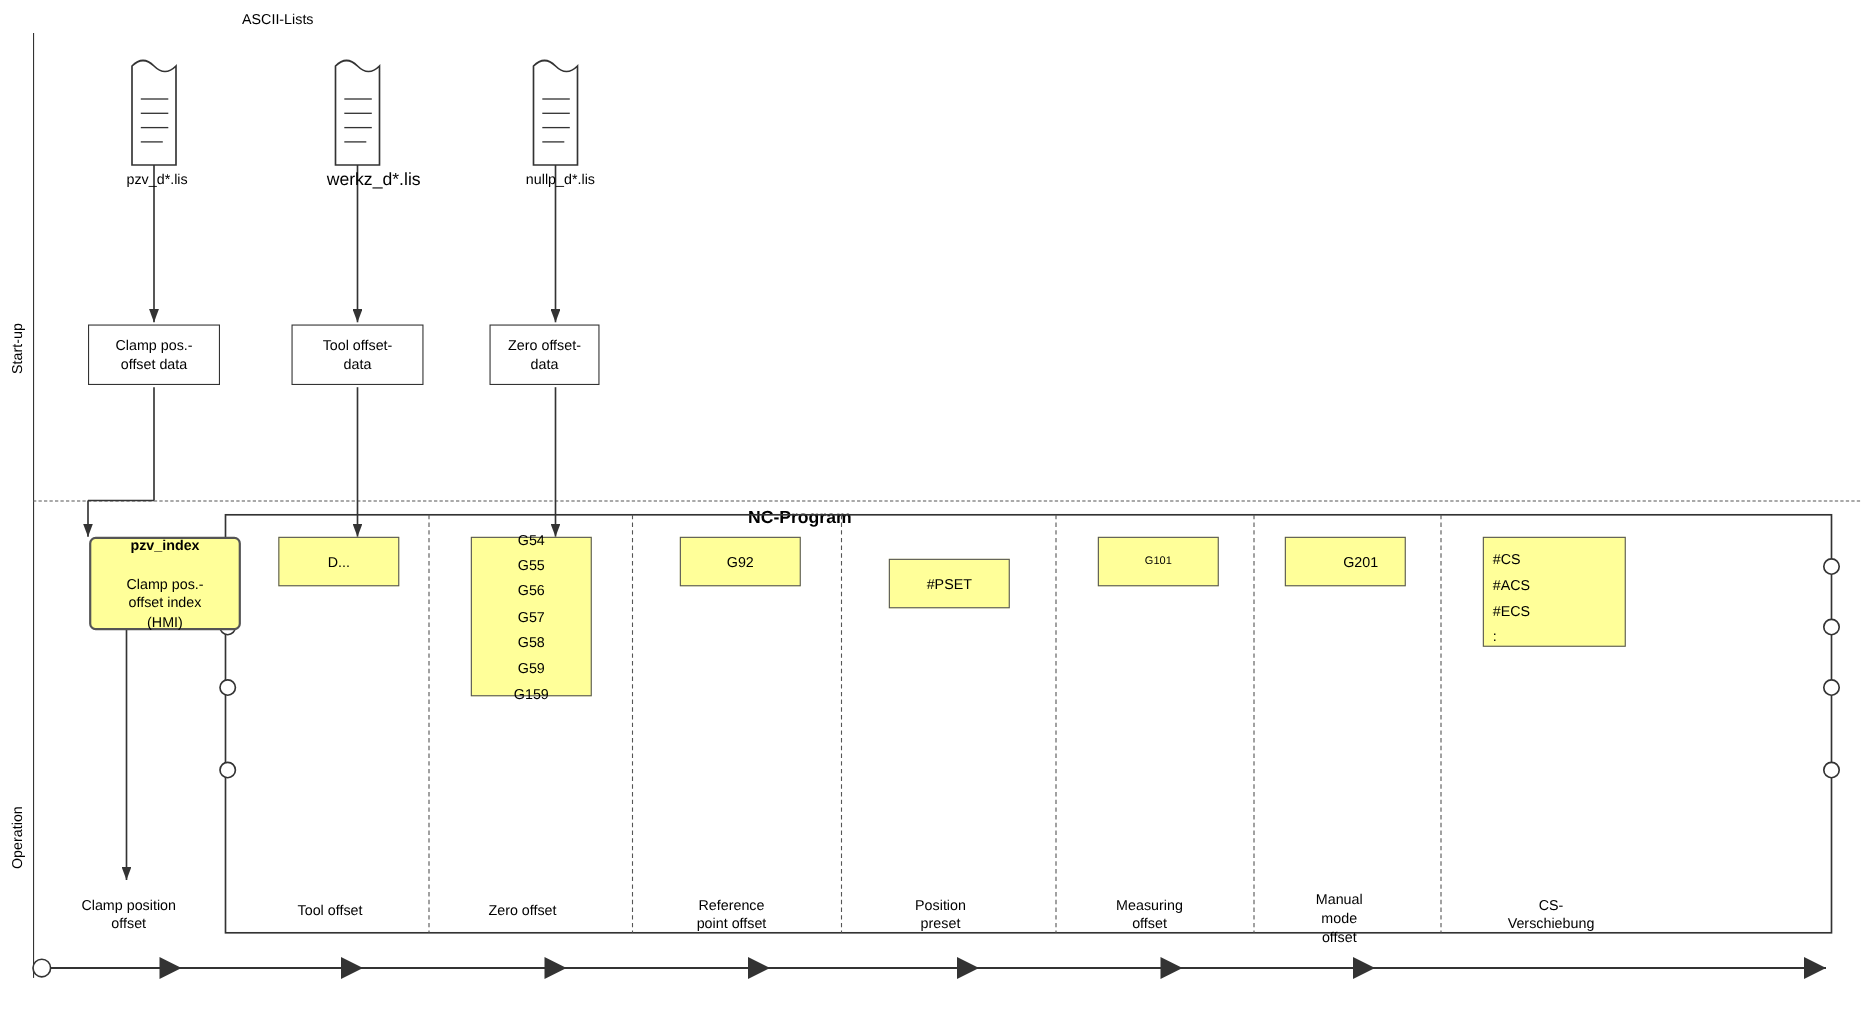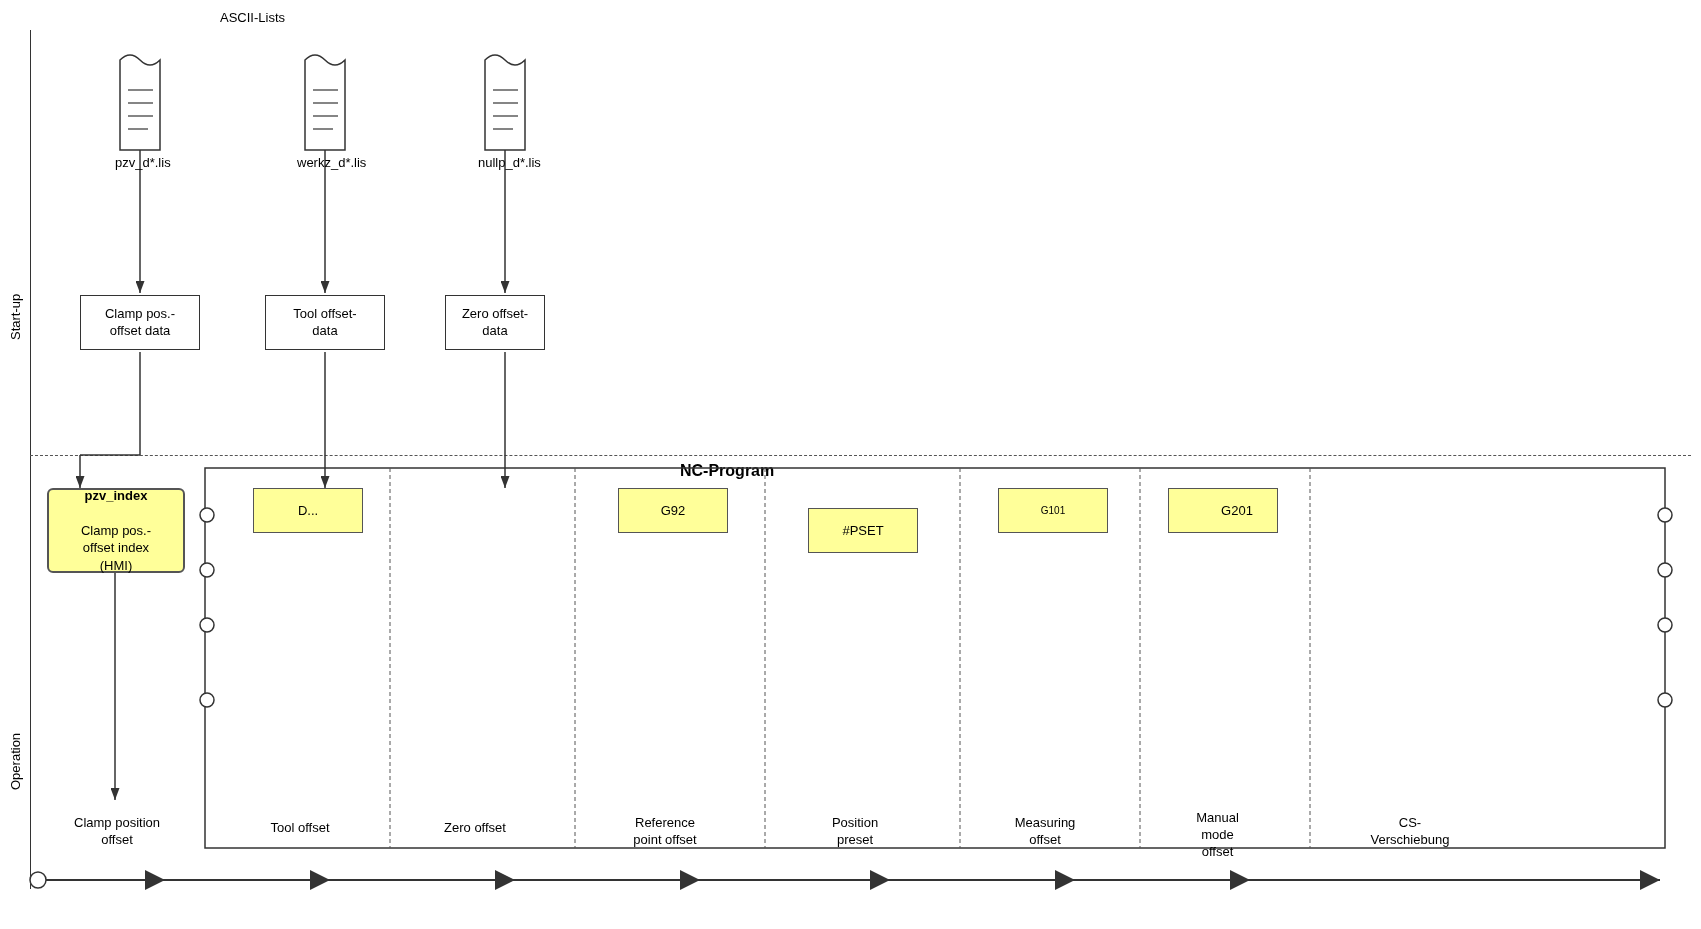--- a/index.html
+++ b/index.html
@@ -86,20 +86,21 @@
 
     .box-yellow {
       background: #ffff99;
       border: 1.5px solid #555;
     }
 
     .box-yellow-rounded {
       background: #ffff99;
       border: 2px solid #555;
       border-radius: 6px;
+      margin-left: 34px;
     }
 
     
     .arrows-svg {
       position: absolute;
       top: 0;
       left: 0;
       width: 1701px;
       height: 929px;
       pointer-events: none;
@@ -230,49 +231,58 @@
 
     <polygon points="1055,870 1075,880 1055,890" fill="#333"></polygon>
 
     <polygon points="1230,870 1250,880 1230,890" fill="#333"></polygon>
 
     <polygon points="1640,870 1660,880 1640,890" fill="#333"></polygon>
 
   </svg>
 
   <div style="position:absolute; left:115px; top:155px; text-align:center; font-size:13px;">pzv_d*.lis</div>
-  <div style="position:absolute; left:297px; top:155px; text-align:center; font-size:13px;">werkz_d*.lis</div>
+  <div style="position:absolute; left:297px; top:155px; text-align:center; font-size:16px;">werkz_d*.lis</div>
   <div style="position:absolute; left:478px; top:155px; text-align:right; font-size:13px;">nullp_d*.lis</div>
 
   <div class="box" style="left:80px; top:295px; width:120px; height:55px;">
     Clamp pos.-<br>offset data
   </div>
   <div class="box" style="left:265px; top:295px; width:120px; height:55px;">
     Tool offset-<br>data
   </div>
   <div class="box" style="left:445px; top:295px; width:100px; height:55px;">
     Zero offset-<br>data
   </div>
 
   <div class="box-yellow-rounded" style="position:absolute; left:47px; top:488px; width:138px; height:85px; display:flex; flex-direction:column; align-items:center; justify-content:center; font-size:13px; line-height:1.35; text-align:center;">
     <strong>pzv_index</strong><br>
     Clamp pos.-<br>offset index<br>(HMI)
   </div>
 
   <div class="box-yellow" style="position:absolute; left:253px; top:488px; width:110px; height:45px; display:flex; align-items:center; justify-content:center; font-size:13px;">D...</div>
 
+  <div class="box-yellow" style="position:absolute; left:428px; top:488px; width:110px; height:145px; display:flex; align-items:center; justify-content:center; font-size:13px; text-align:center; line-height:1.8;">
+    G54<br>G55<br>G56<br>G57<br>G58<br>G59<br>G159
+  </div>
 
   <div class="box-yellow" style="position:absolute; left:618px; top:488px; width:110px; height:45px; display:flex; align-items:center; justify-content:center; font-size:13px;">G92</div>
 
   <div class="box-yellow" style="position:absolute; left:808px; top:488px; width:110px; height:45px; display:flex; align-items:center; justify-content:center; font-size:13px;margin-top:20px;">#PSET</div>
 
   <div class="box-yellow" style="position:absolute; left:998px; top:488px; width:110px; height:45px; display:flex; align-items:center; justify-content:center; font-size:10px;">G101</div>
 
   <div class="box-yellow" style="position:absolute; left:1168px; top:488px; width:110px; height:45px; display:flex; align-items:center; justify-content:center; font-size:13px;padding-left:28px;">G201</div>
 
+  <div class="box-yellow" style="position:absolute; left:1348px; top:488px; width:130px; height:100px; display:flex; align-items:flex-start; justify-content:flex-start; padding:8px; font-size:13px; line-height:1.8; flex-direction:column;">
+    <span>#CS</span>
+    <span>#ACS</span>
+    <span>#ECS</span>
+    <span>:</span>
+  </div>
 
   <div class="col-label" style="left:47px; top:815px; width:140px; text-align:center;">Clamp position<br>offset</div>
   <div class="col-label" style="left:235px; top:820px; width:130px; text-align:center;">Tool offset</div>
   <div class="col-label" style="left:400px; top:820px; width:150px; text-align:center;">Zero offset</div>
   <div class="col-label" style="left:590px; top:815px; width:150px; ">Reference<br>point offset</div>
   <div class="col-label" style="left:785px; top:815px; width:140px; text-align:center;">Position<br>preset</div>
   <div class="col-label" style="left:975px; top:815px; width:140px; text-align:center;">Measuring<br>offset</div>
   <div class="col-label" style="left:1145px; top:810px; width:145px; text-align:center;">Manual<br>mode<br>offset</div>
   <div class="col-label" style="left:1330px; top:815px; width:160px; text-align:center;">CS-<br>Verschiebung</div>
 

